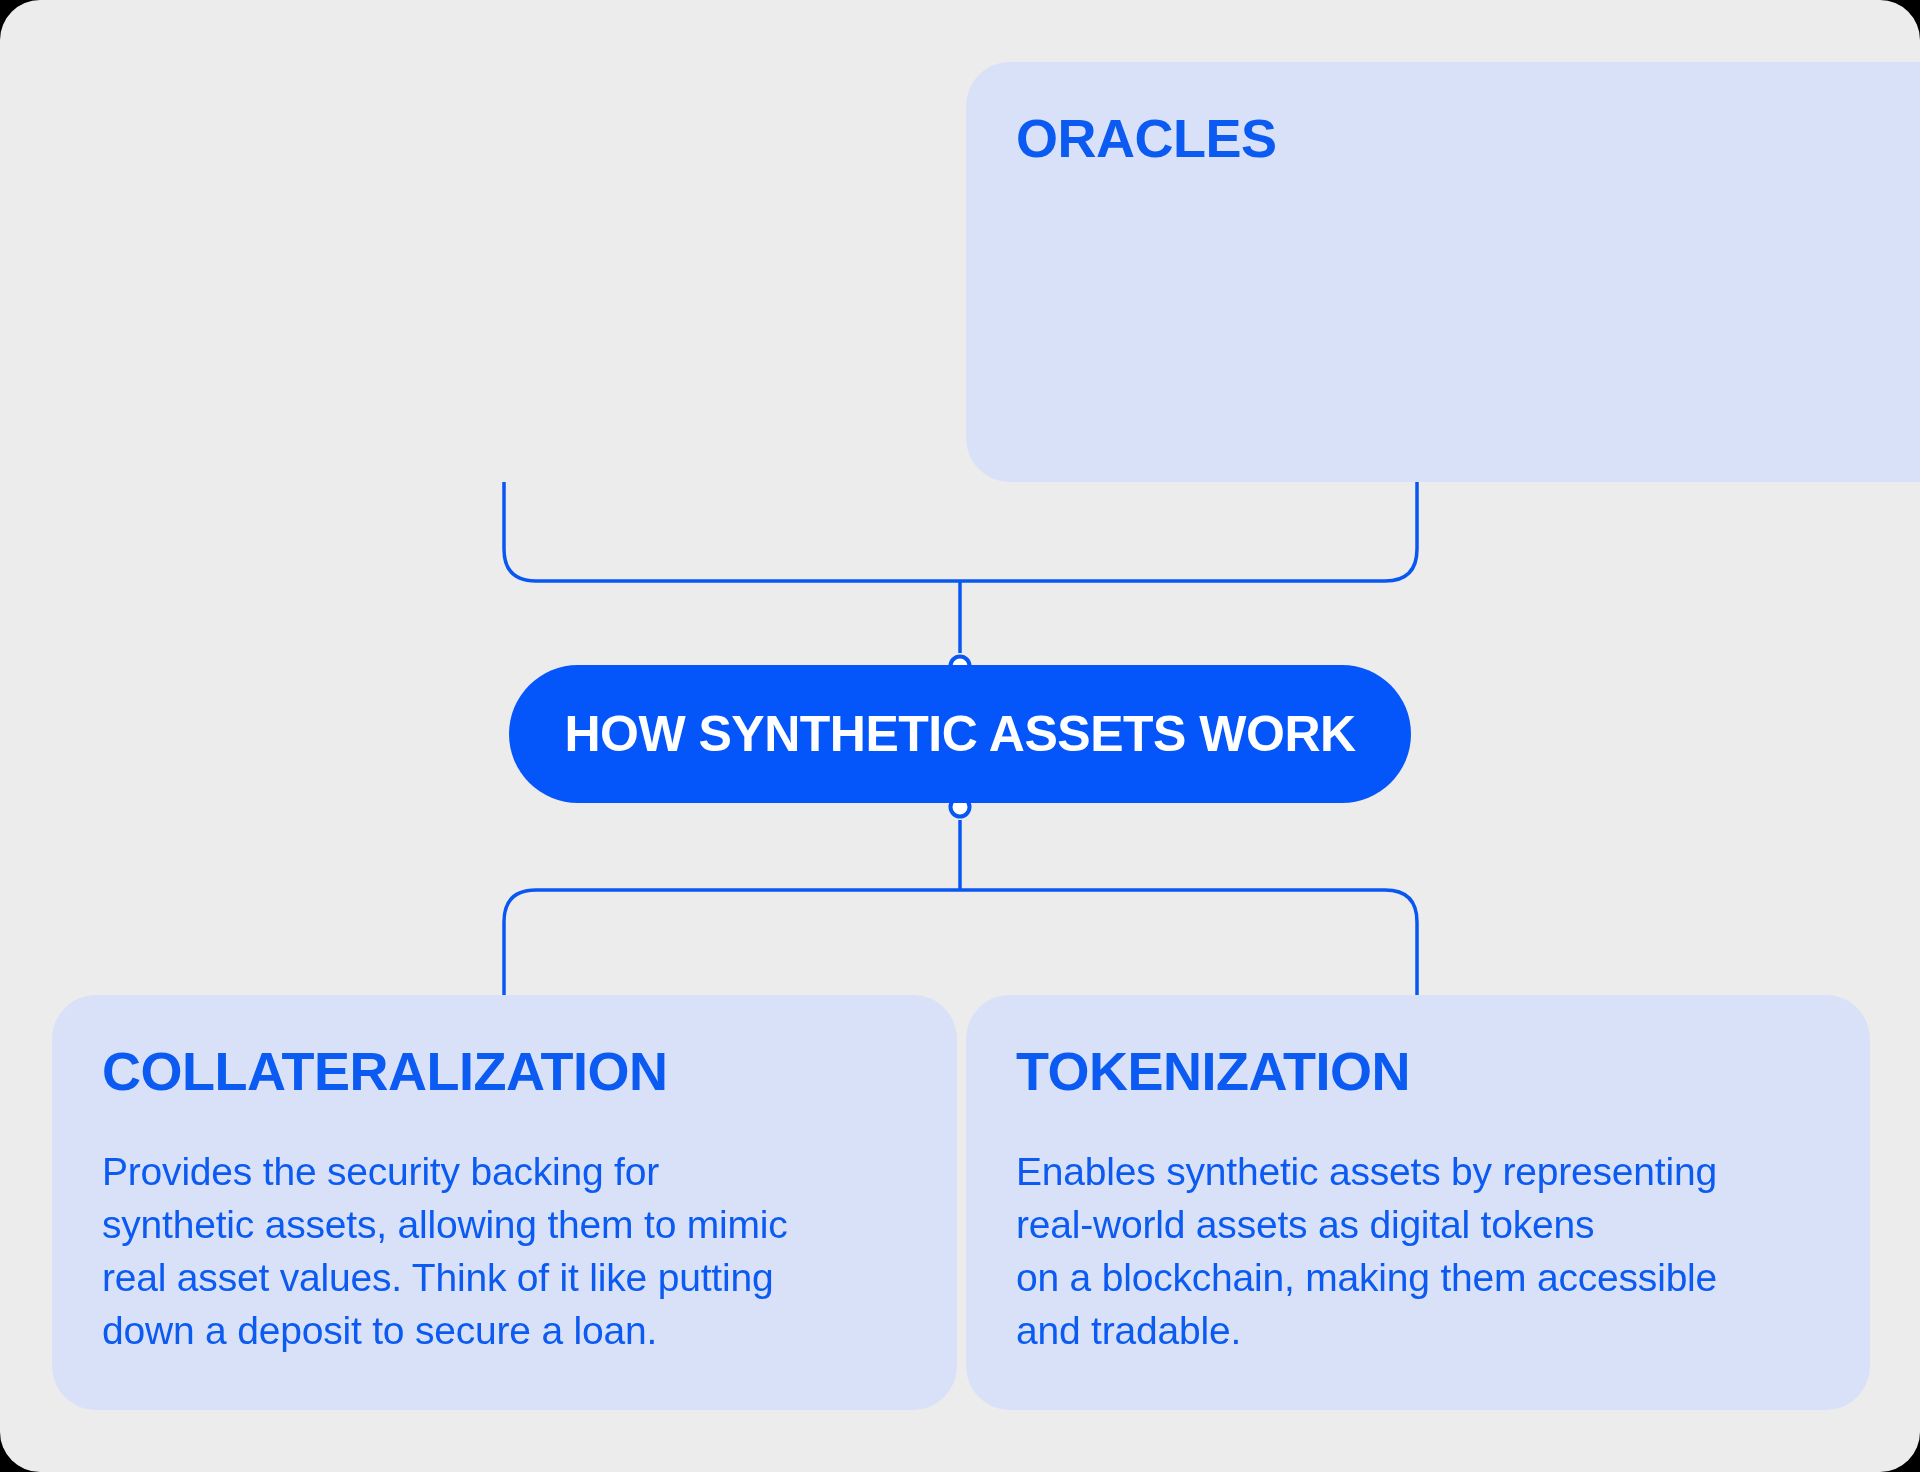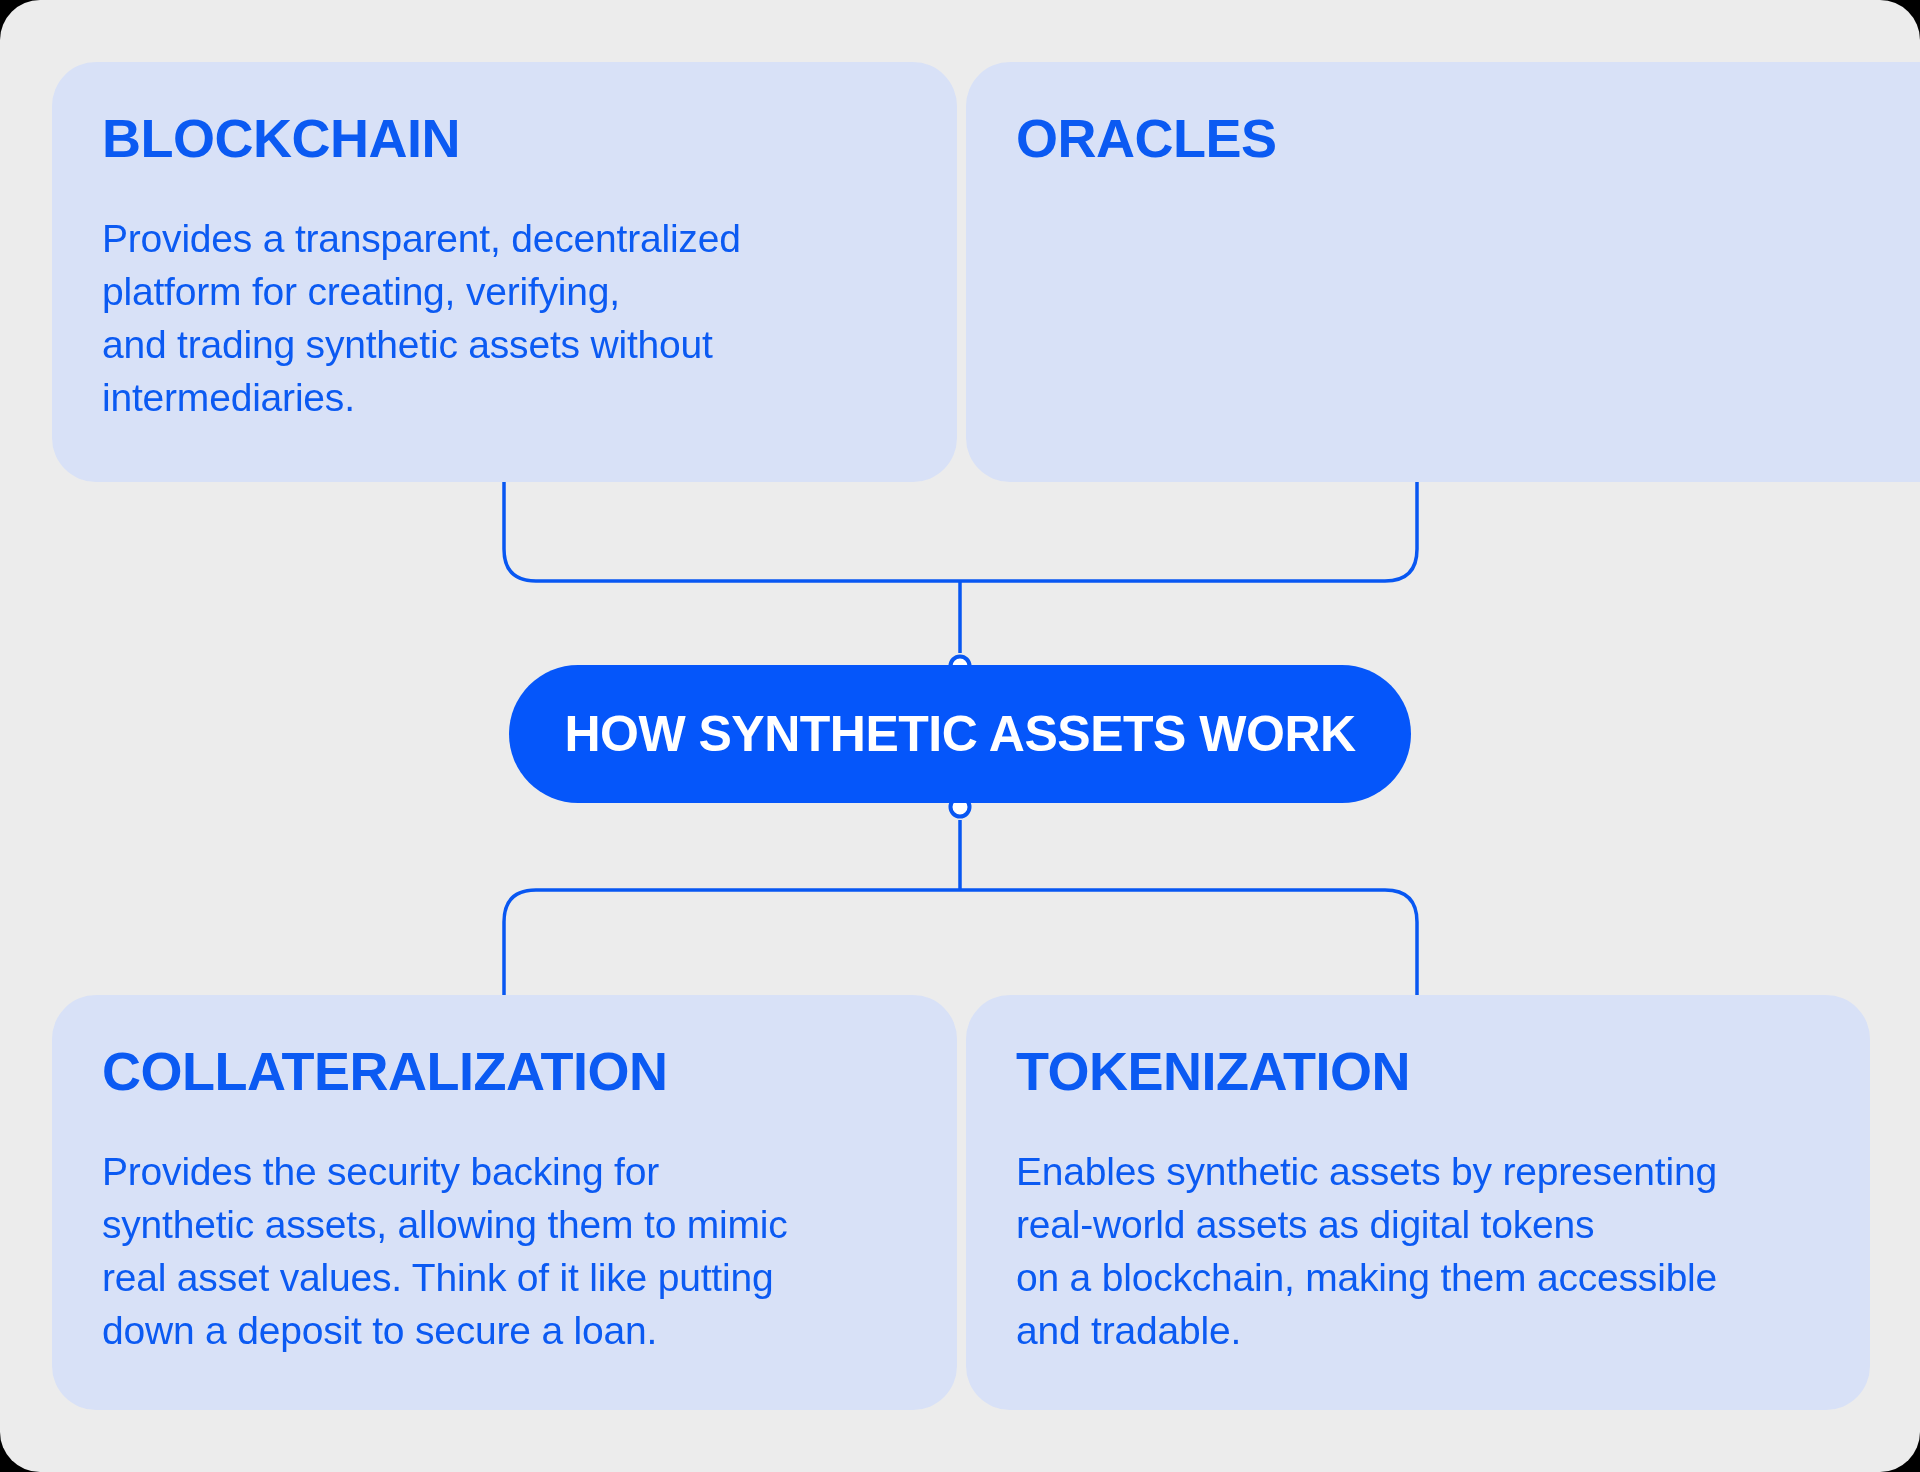--- a/index.html
+++ b/index.html
@@ -93,27 +93,20 @@
 
   <svg class="connectors" viewBox="0 0 1920 1472" aria-hidden="true">
     <path d="M 504 482 V 549 Q 504 581 536 581 H 1385 Q 1417 581 1417 549 V 482"></path>
     <path d="M 960 581 V 653"></path>
     <path d="M 960 820 V 890"></path>
     <path d="M 504 995 V 922 Q 504 890 536 890 H 1385 Q 1417 890 1417 922 V 995"></path>
     <circle cx="960" cy="666" r="9.5"></circle>
     <circle cx="960" cy="807" r="9.5"></circle>
   </svg>
 
-  <section class="card tl">
-    <h2>BLOCKCHAIN</h2>
-    <p>Provides a transparent, decentralized
-platform for creating, verifying,
-and trading synthetic assets without
-intermediaries.</p>
-  </section>
 
   <section class="card tr">
     <h2>ORACLES</h2>
   </section>
 
   <div class="pill">
     <span>HOW SYNTHETIC ASSETS WORK</span>
   </div>
 
   <section class="card bl">

